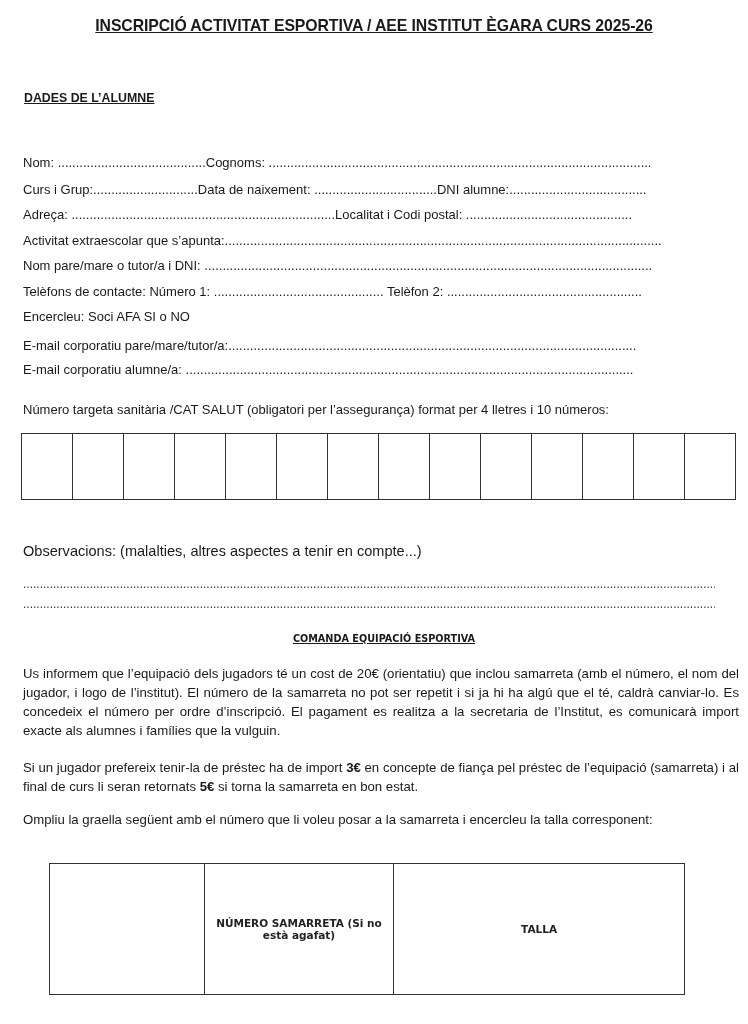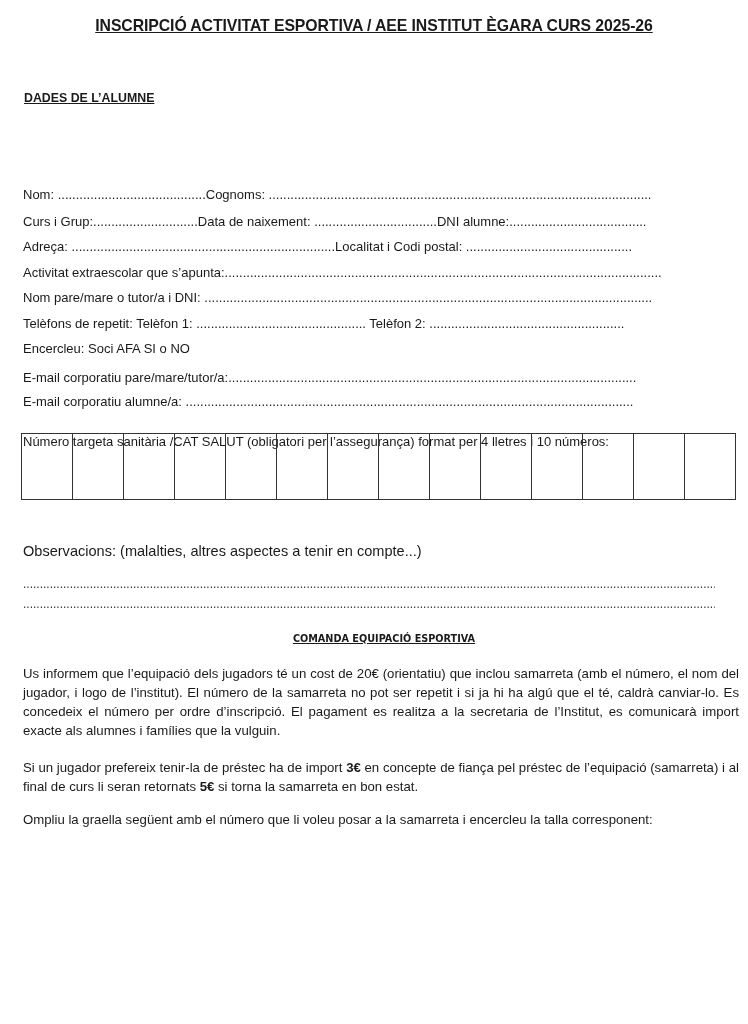--- a/index.html
+++ b/index.html
@@ -13,21 +13,20 @@
     transform: scaleX(0.93); transform-origin: center;
     letter-spacing: -0.1px;
   }
   .section-head {
     left: 24px; top: 90px; font-weight: bold; font-size: 13px; text-decoration: underline;
     transform: scaleX(0.95); transform-origin: left;
   }
   .field-line {
     left: 23px; font-size: 13px; line-height: 16px;
     transform-origin: left; 
-    margin-top: 32px;
   }
 
   
   .card-table {
     position: absolute; left: 21px; top: 433px; width: 715px; height: 67px;
     border-collapse: collapse; table-layout: fixed;
   }
   .card-table td {
     border: 1.5px solid #333; font-family: "Liberation Sans", sans-serif;
     font-weight: bold; font-size: 13px; text-align: center; vertical-align: middle;
@@ -69,21 +68,21 @@
 <body>
 
 <div class="abs title">INSCRIPCIÓ ACTIVITAT ESPORTIVA / AEE INSTITUT ÈGARA CURS 2025-26</div>
 <div class="abs section-head">DADES DE L’ALUMNE</div>
 
 <div class="abs field-line" style="top:155px;">Nom: .........................................Cognoms: ..........................................................................................................</div>
 <div class="abs field-line" style="top:182px;">Curs i Grup:.............................Data de naixement: ..................................DNI alumne:......................................</div>
 <div class="abs field-line" style="top:207px;">Adreça: .........................................................................Localitat i Codi postal: ..............................................</div>
 <div class="abs field-line" style="top:233px;">Activitat extraescolar que s’apunta:.........................................................................................................................</div>
 <div class="abs field-line" style="top:258px;">Nom pare/mare o tutor/a i DNI: ............................................................................................................................</div>
-<div class="abs field-line" style="top:284px;">Telèfons de repetit: Telèfon 1: ............................................... Telèfon 2: ......................................................</div>
+<div class="abs field-line" style="top:284px;">Telèfons de contacte: Número 1: ............................................... Telèfon 2: ......................................................</div>
 <div class="abs field-line" style="top:309px;">Encercleu: Soci AFA SI o NO</div>
 <div class="abs field-line" style="top:338px;">E-mail corporatiu pare/mare/tutor/a:.................................................................................................................</div>
 <div class="abs field-line" style="top:362px;">E-mail corporatiu alumne/a: ............................................................................................................................</div>
 <div class="abs field-line" style="top:402px;">Número targeta sanitària /CAT SALUT (obligatori per l’assegurança) format per 4 lletres i 10 números:</div>
 
 <table class="card-table">
   <tbody>
   <tr class="cells">
     <td></td>
     <td></td>
@@ -118,14 +117,19 @@
     <col style="width:155px">
       <col style="width:189px">
     <col style="width:52px">
       <col style="width:38px">
       <col style="width:48px">
     <col style="width:38px">
       <col style="width:50px">
       <col style="width:65px">
   </colgroup>
   <tbody>
+      <tr class="h">
+    <td></td>
+    <td class="bold">NÚMERO SAMARRETA (Si no està agafat)</td>
+    <td colspan="6" class="bold">TALLA</td>
+  </tr>
 </tbody>
   </table>
 
 </body></html>

